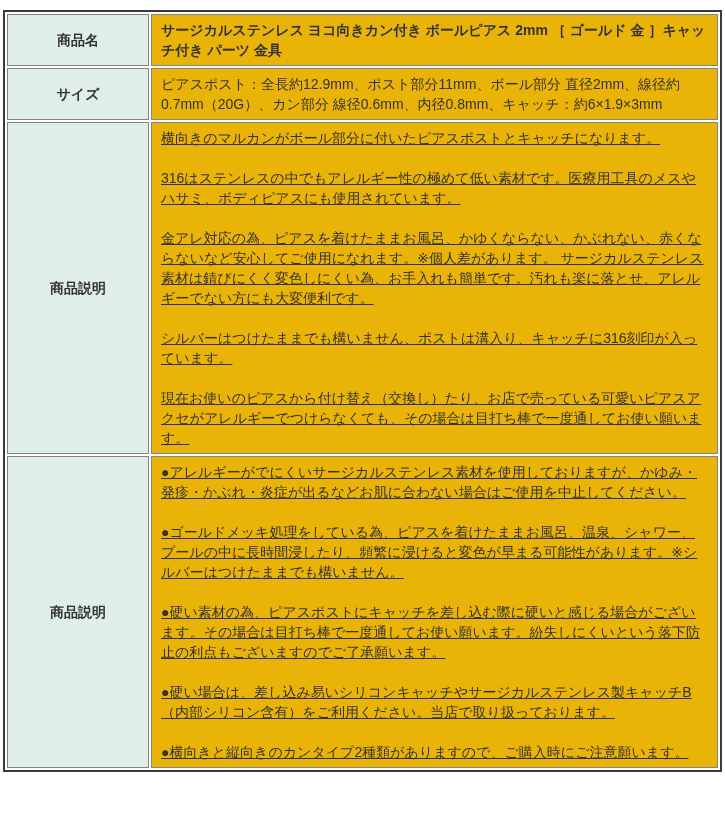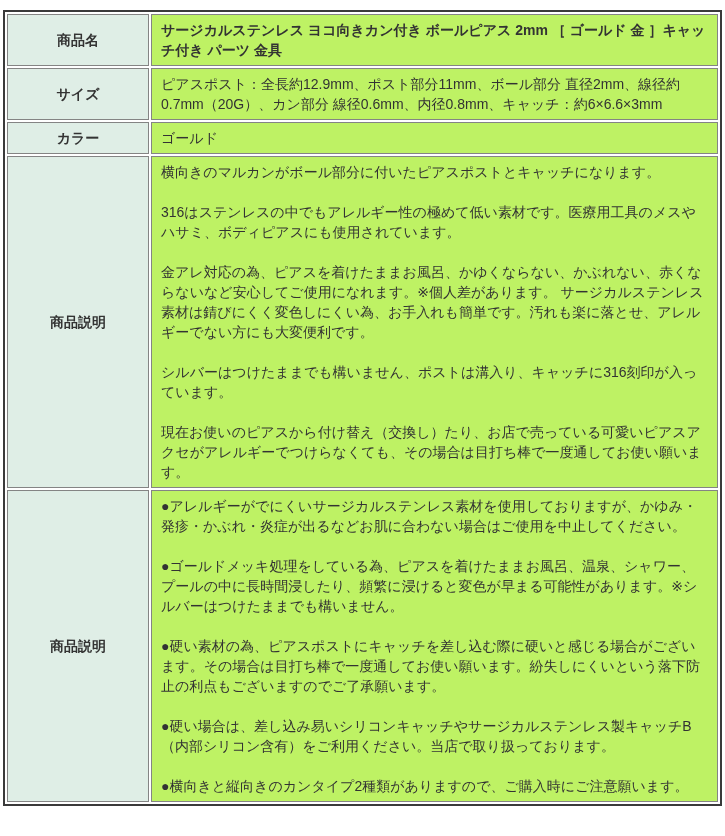--- a/index.html
+++ b/index.html
@@ -34,46 +34,42 @@
   }
   table.spec-table th {
     width: 142px;
     background: #dfeee6;
     text-align: center;
     vertical-align: middle;
     font-weight: bold;
     padding: 5px 6px;
   }
   table.spec-table td {
-    background: #bef264;
+    background: #eab308;
     text-align: left;
     vertical-align: middle;
     padding: 5px 9px;
   }
   td.bold-value { font-weight: bold; }
-  td .para { margin: 0 0 20px 0; }
+  td .para { margin: 0 0 20px 0; text-decoration: underline; }
   td .para:last-child { margin-bottom: 0; }
 </style>
 </head>
 <body>
 
 <div class="page">
   <table class="spec-table">
     <tbody>
       <tr>
         <th>商品名</th>
         <td class="bold-value">サージカルステンレス ヨコ向きカン付き ボールピアス 2mm ［ ゴールド 金 ］キャッチ付き パーツ 金具</td>
       </tr>
       <tr>
         <th>サイズ</th>
-        <td>ピアスポスト：全長約12.9mm、ポスト部分11mm、ボール部分 直径2mm、線径約0.7mm（20G）、カン部分 線径0.6mm、内径0.8mm、キャッチ：約6×6.6×3mm</td>
-      </tr>
-      <tr>
-        <th>カラー</th>
-        <td>ゴールド</td>
+        <td>ピアスポスト：全長約12.9mm、ポスト部分11mm、ボール部分 直径2mm、線径約0.7mm（20G）、カン部分 線径0.6mm、内径0.8mm、キャッチ：約6×1.9×3mm</td>
       </tr>
       <tr>
         <th>商品説明</th>
         <td>
           <div class="para">横向きのマルカンがボール部分に付いたピアスポストとキャッチになります。</div>
           <div class="para">316はステンレスの中でもアレルギー性の極めて低い素材です。医療用工具のメスやハサミ、ボディピアスにも使用されています。</div>
           <div class="para">金アレ対応の為、ピアスを着けたままお風呂、かゆくならない、かぶれない、赤くならないなど安心してご使用になれます。※個人差があります。 サージカルステンレス素材は錆びにくく変色しにくい為、お手入れも簡単です。汚れも楽に落とせ、アレルギーでない方にも大変便利です。</div>
           <div class="para">シルバーはつけたままでも構いません、ポストは溝入り、キャッチに316刻印が入っています。</div>
           <div class="para">現在お使いのピアスから付け替え（交換し）たり、お店で売っている可愛いピアスアクセがアレルギーでつけらなくても、その場合は目打ち棒で一度通してお使い願います。</div>
         </td>

